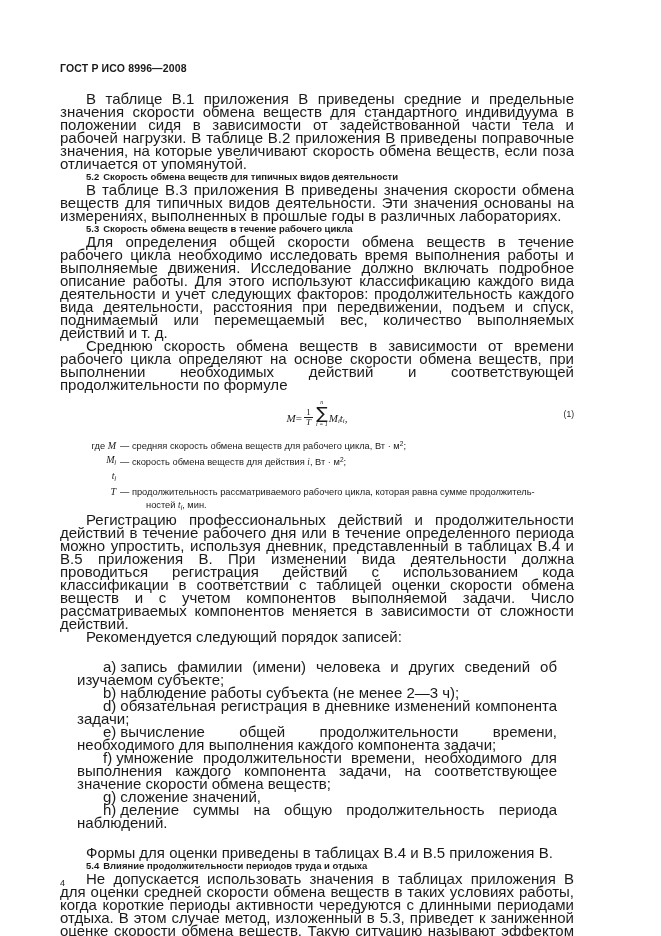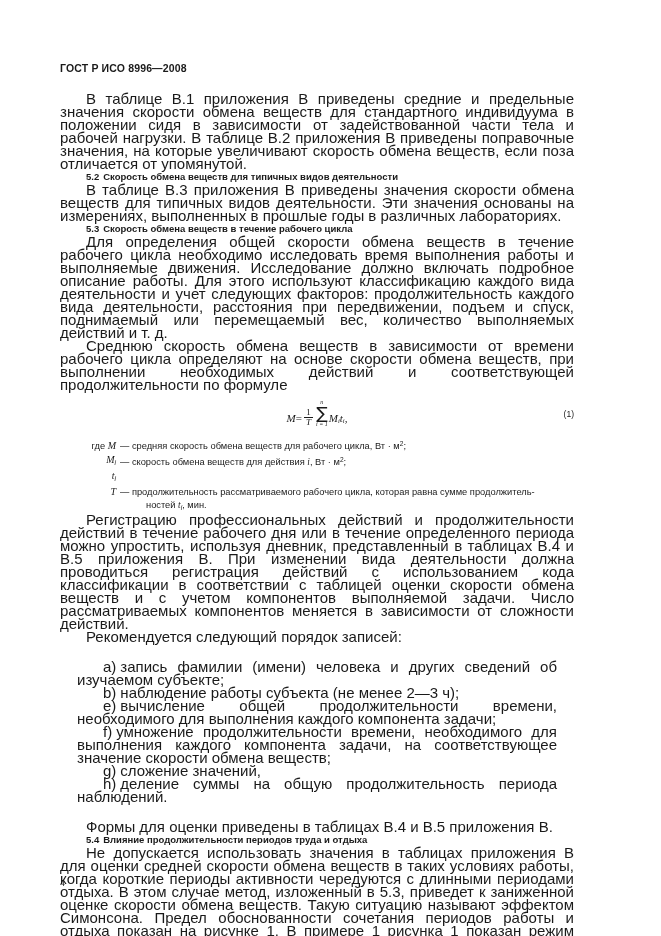--- a/index.html
+++ b/index.html
@@ -209,20 +209,21 @@
 
   </div>
 
   <p class="indent">Регистрацию профессиональных действий и продолжительности действий в течение рабочего дня или в течение определенного периода можно упростить, используя дневник, представленный в таблицах В.4 и В.5 приложения В. При изменении вида деятельности должна проводиться регистрация действий с использованием кода классификации в соответствии с таблицей оценки скорости обмена веществ и с учетом компонентов выполняемой задачи. Число рассматриваемых компонентов меняется в зависимости от сложности действий.</p>
 
   <p class="indent">Рекомендуется следующий порядок записей:</p>
 
   <div class="alist">
     <p class="ai"><span class="lbl">a)</span><span>запись фамилии (имени) человека и других сведений об изучаемом субъекте;</span></p>
     <p class="ai"><span class="lbl">b)</span><span>наблюдение работы субъекта (не менее 2—3 ч);</span></p>
+    <p class="ai"><span class="lbl">d)</span><span>обязательная регистрация в дневнике изменений компонента задачи;</span></p>
     <p class="ai"><span class="lbl">e)</span><span>вычисление общей продолжительности времени, необходимого для выполнения каждого компонента задачи;</span></p>
     <p class="ai"><span class="lbl">f)</span><span>умножение продолжительности времени, необходимого для выполнения каждого компонента задачи, на соответствующее значение скорости обмена веществ;</span></p>
     <p class="ai"><span class="lbl">g)</span><span>сложение значений,</span></p>
     <p class="ai"><span class="lbl">h)</span><span>деление суммы на общую продолжительность периода наблюдений.</span></p>
   </div>
 
   <p class="indent">Формы для оценки приведены в таблицах В.4 и В.5 приложения В.</p>
 
   <div class="heading"><span class="num">5.4</span><span>Влияние продолжительности периодов труда и отдыха</span></div>
 

